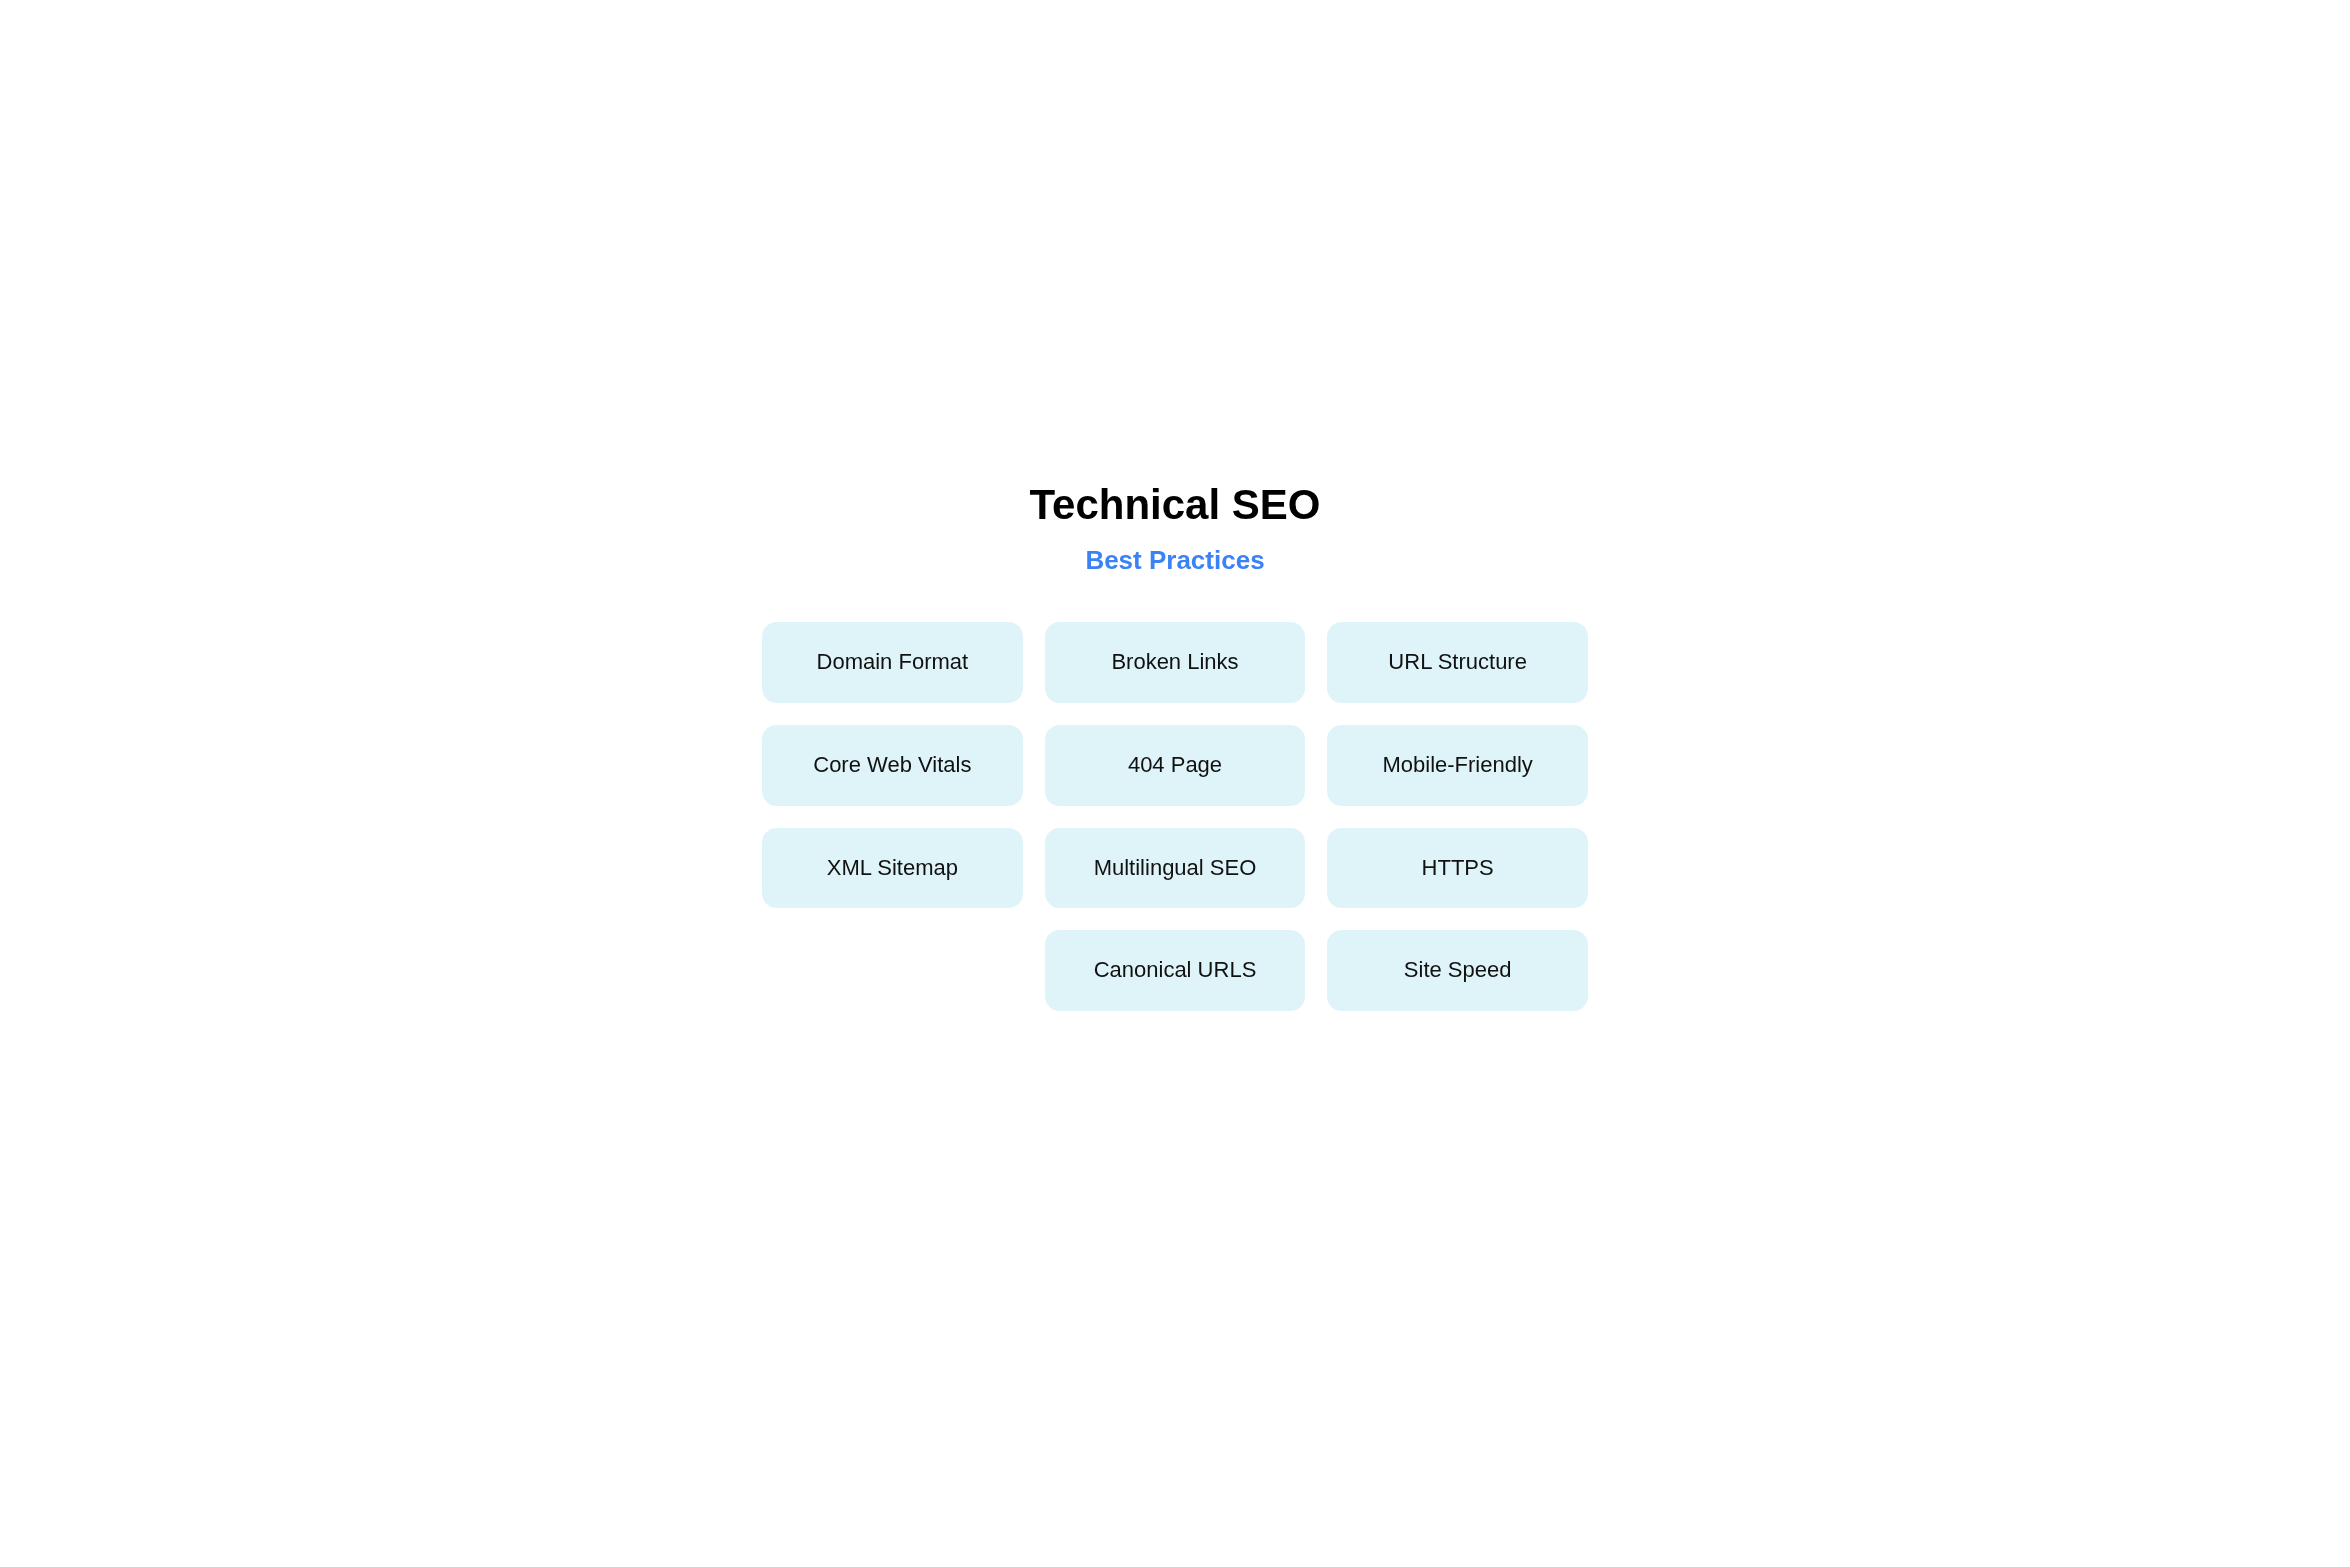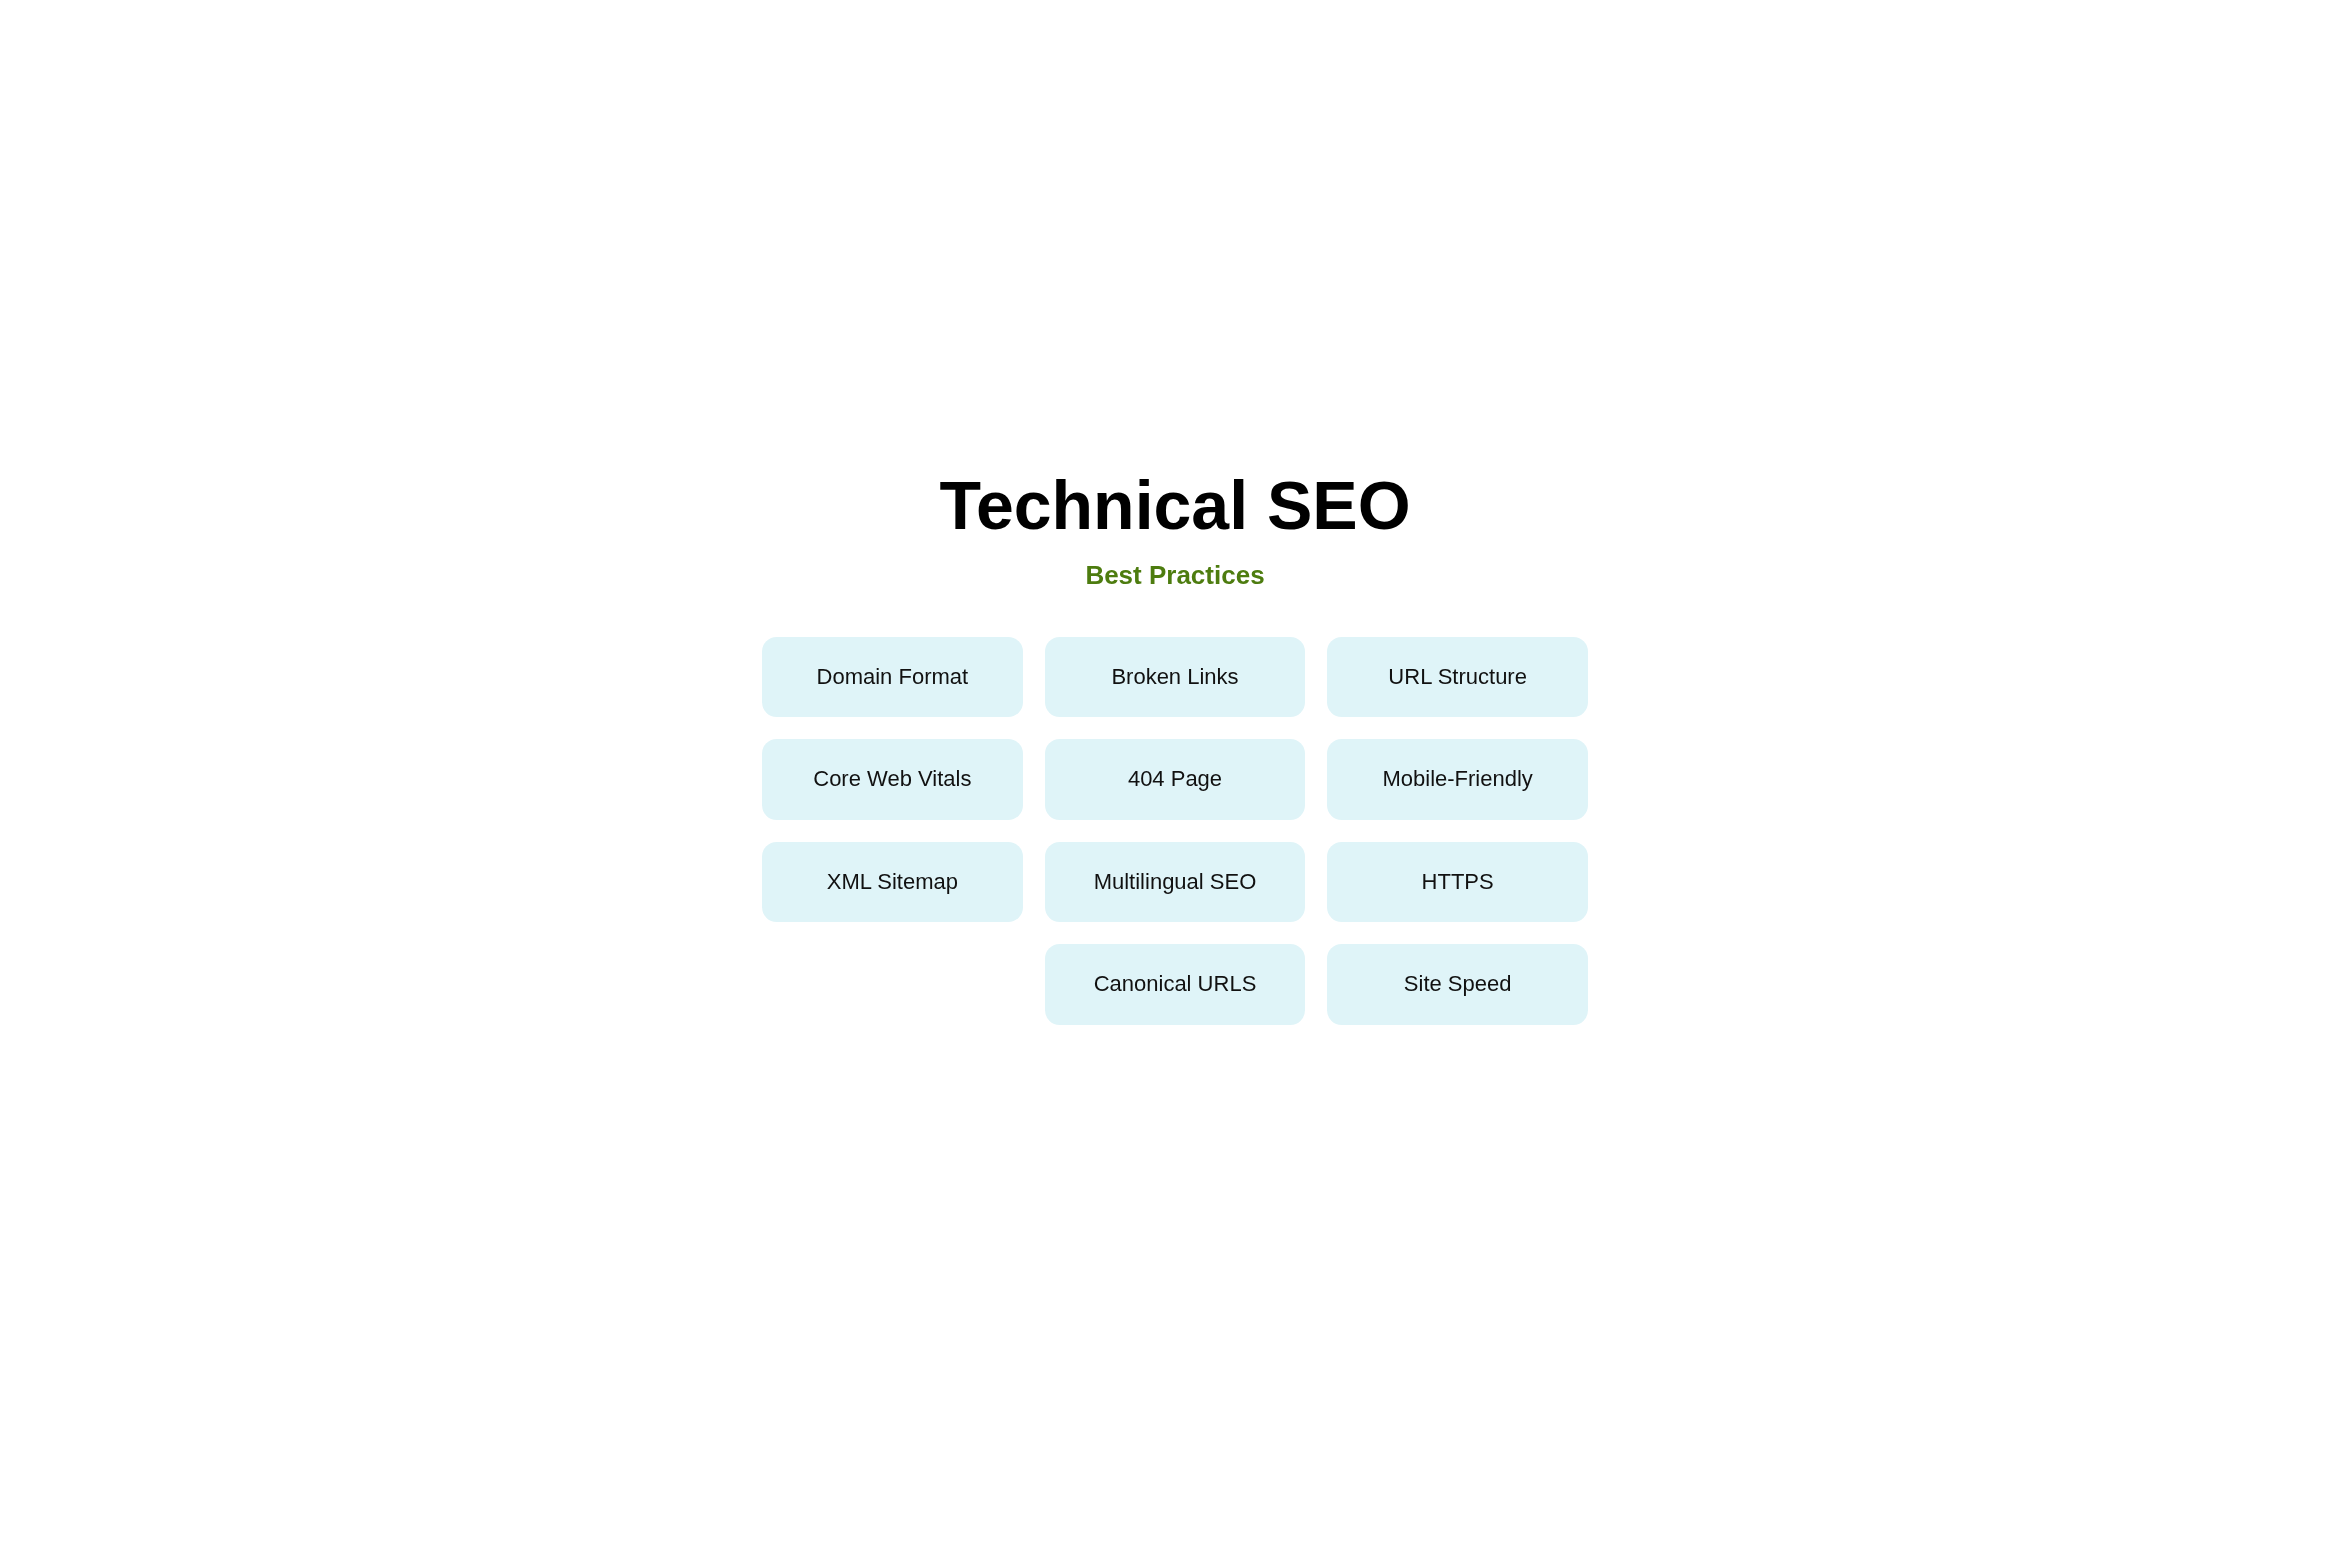--- a/index.html
+++ b/index.html
@@ -22,31 +22,31 @@
       max-width: 826px;
       width: 100%;
       text-align: center;
     }
 
     .header {
       margin-bottom: 46px;
     }
 
     .main-title {
-      font-size: 68px;
+      font-size: 42px;
       font-weight: 900;
       color: #000000;
       line-height: 1.1;
       margin-bottom: 17px;
     }
 
     .subtitle {
       font-size: 26px;
       font-weight: 700;
-      color: #4d7c0f;
+      color: #3b82f6;
     }
 
     .grid {
       display: grid;
       grid-template-columns: repeat(3, 1fr);
       gap: 22px;
       margin-top: 37px;
     }
 
     .card {

